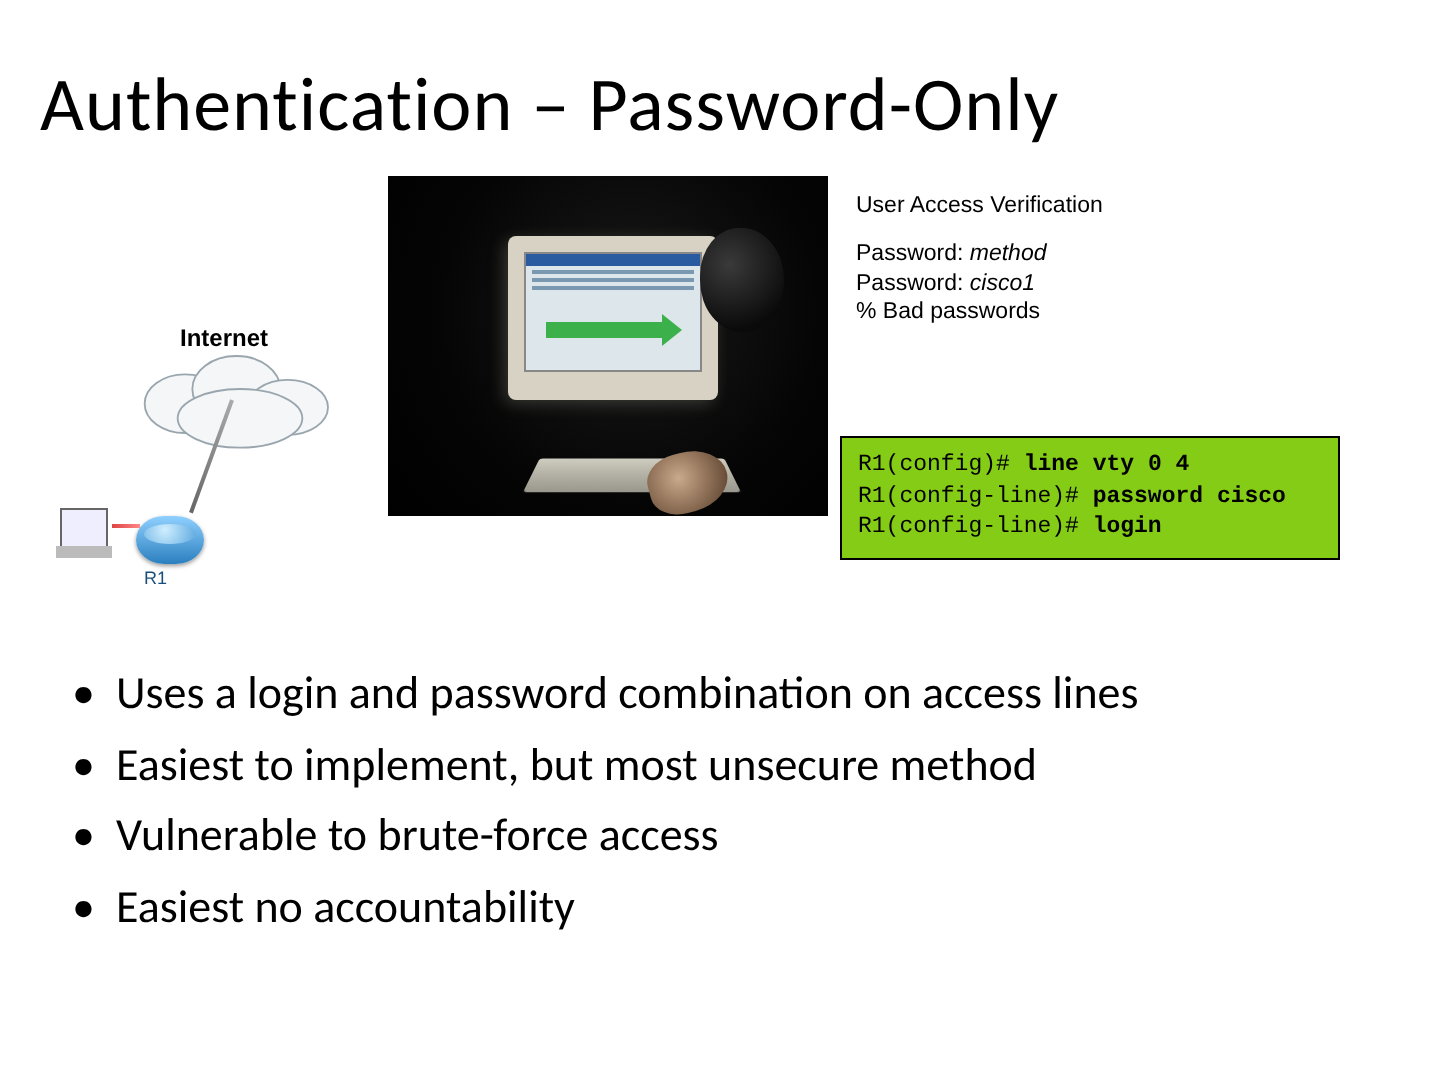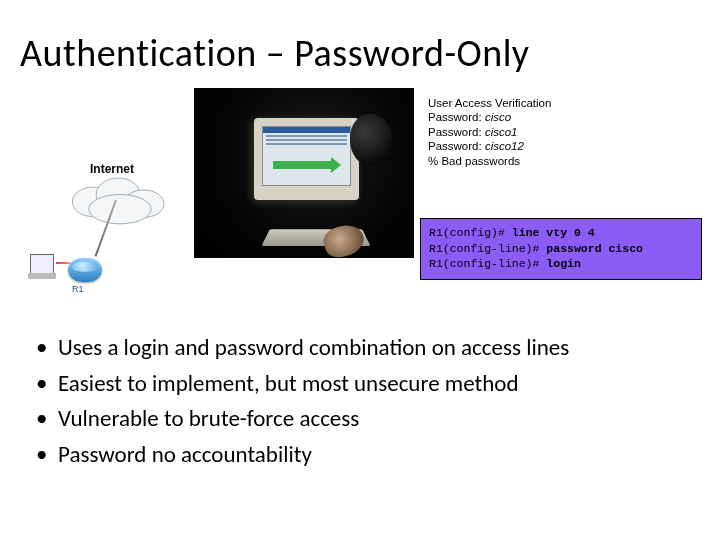--- a/index.html
+++ b/index.html
@@ -179,32 +179,32 @@
   }
   .verification {
     position:absolute;
     left: 428px;
     top: 96px;
     font-size: 11.5px;
     font-family: Arial, sans-serif;
     line-height: 1.25;
   }
   .verification .hdr {
-    margin-bottom: 0;
+    margin-bottom: 10px;
   }
   .verification .pw-lbl { }
   .verification .pw-val { font-style: italic; }
   .codebox {
     position:absolute;
     left: 420px;
     top: 218px;
-    width: 282px;
+    width: 250px;
     box-sizing: border-box;
     border: 1.5px solid #000;
-    background: #8b5cf6;
+    background: #84cc16;
     padding: 6px 8px 7px 8px;
     font-family: "Courier New", monospace;
     font-size: 11.5px;
     line-height: 1.35;
     white-space: pre;
   }
   .codebox b { font-weight: 700; }
   .bullets {
     position:absolute;
     left: 34px;
@@ -261,23 +261,22 @@
         <div class="screen-arrow"></div>
       </div>
     </div>
     <div class="kb"></div>
     <div class="hand"></div>
     <div class="head"></div>
   </div>
 
   <div class="verification">
     <div class="hdr">User Access Verification</div>
-    <div><span class="pw-lbl">Password:</span> <span class="pw-val">cisco</span></div>
+    <div><span class="pw-lbl">Password:</span> <span class="pw-val">method</span></div>
     <div><span class="pw-lbl">Password:</span> <span class="pw-val">cisco1</span></div>
-    <div><span class="pw-lbl">Password:</span> <span class="pw-val">cisco12</span></div>
     <div>% Bad passwords</div>
   </div>
 
   <div class="codebox"><span><span>R1(config)# </span><b>line vty 0 4</b></span>
 <span><span>R1(config-line)# </span><b>password cisco</b></span>
 <span><span>R1(config-line)# </span><b>login</b></span></div>
 
   <div class="bullets">
     <div class="row">
         <span class="dot">•</span>
@@ -286,17 +285,17 @@
     <div class="row">
         <span class="dot">•</span>
         <span>Easiest to implement, but most unsecure method</span>
       </div>
     <div class="row">
         <span class="dot">•</span>
         <span>Vulnerable to brute-force access</span>
       </div>
     <div class="row">
         <span class="dot">•</span>
-        <span>Password no accountability</span>
+        <span>Easiest no accountability</span>
       </div>
   </div>
 
 </div>
 
 </body></html>

